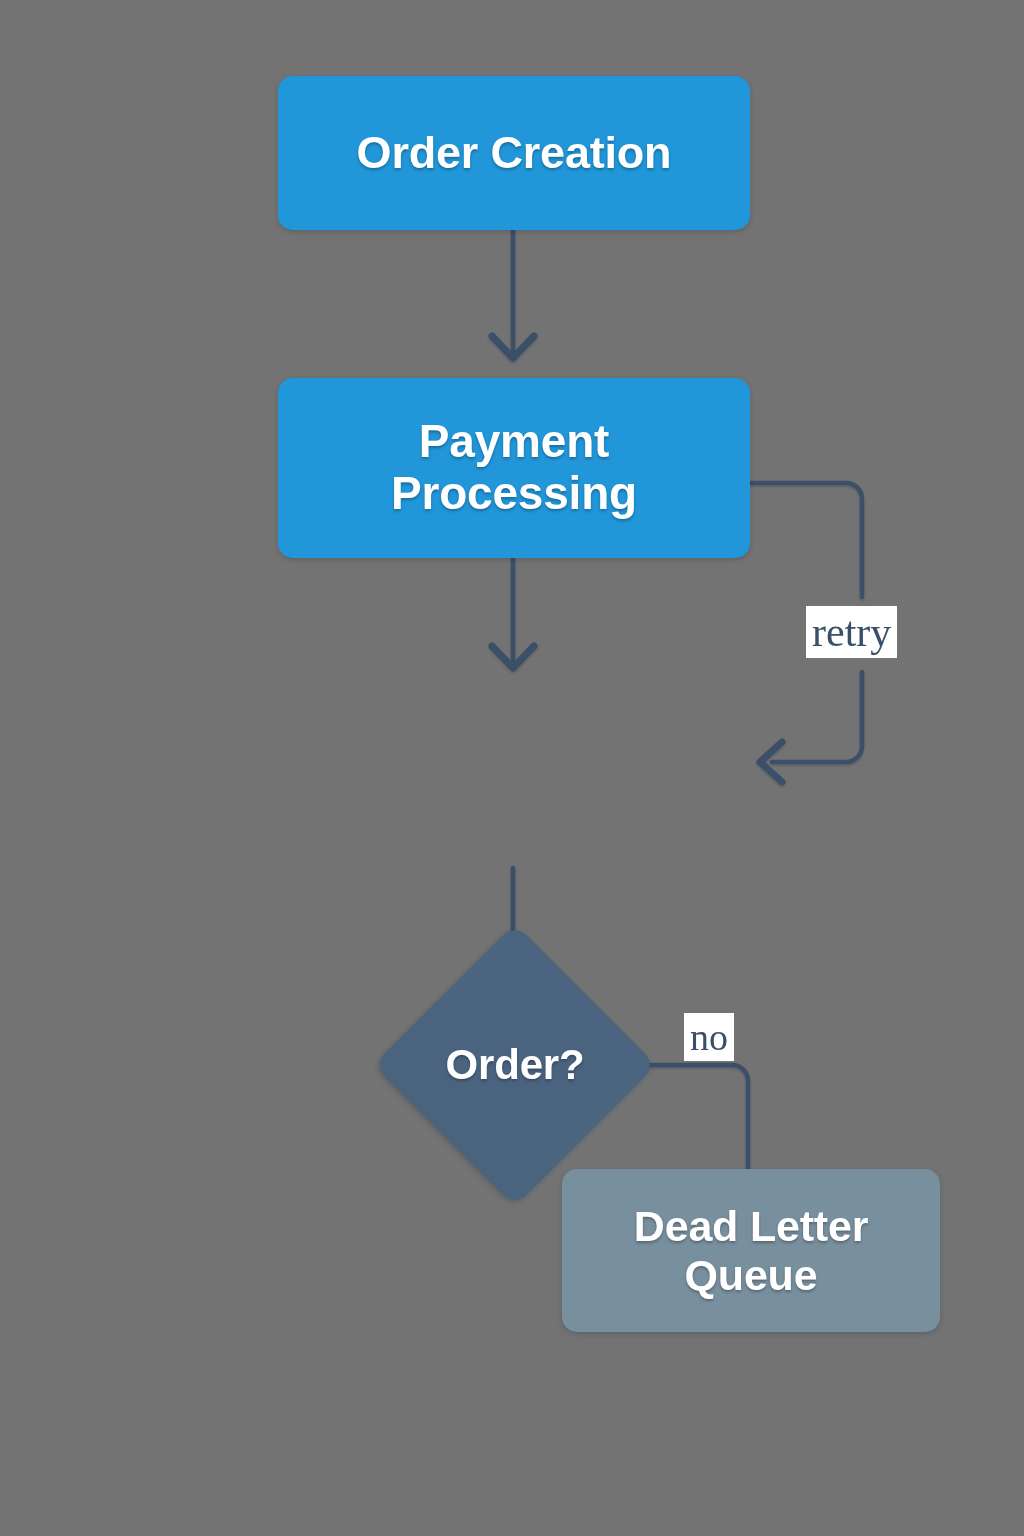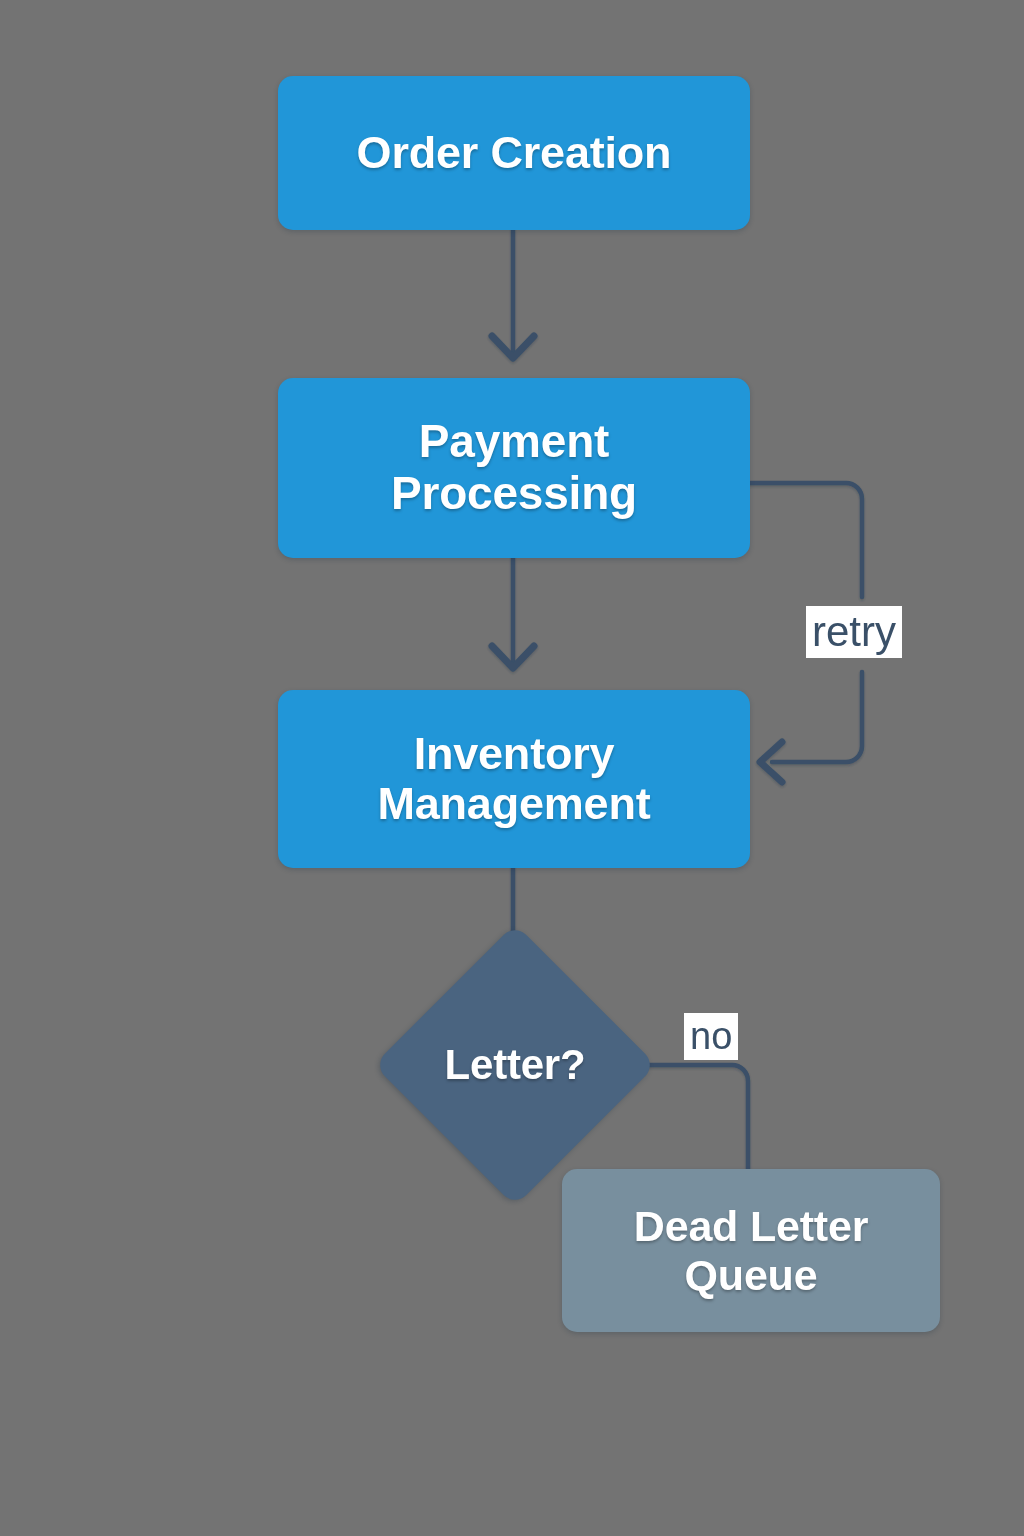--- a/index.html
+++ b/index.html
@@ -126,20 +126,21 @@
 
   
   .edge-label {
     position: absolute;
     color: #3a5068;
     font-weight: normal;
     z-index: 4;
     background: #ffffff;
     text-shadow: 0 1px 2px rgba(255,255,255,0.9);
     white-space: nowrap;
+    font-family: Liberation Serif, serif;
   }
   #edge-label-retry {
     left: 806px;
     top: 606px;
     font-size: 42px;
     padding: 2px 6px;
   }
   #edge-label-no {
     left: 684px;
     top: 1013px;
@@ -196,28 +197,24 @@
 
   <div class="node process" id="node-order-creation">
     <span class="node-label">Order Creation</span>
   </div>
 
   <div class="node process" id="node-payment-processing">
     <span class="node-label">Payment
 Processing</span>
   </div>
 
-  <div class="node process" id="node-inventory-management">
-    <span class="node-label">Inventory
-Management</span>
-  </div>
 
   <div class="node" id="node-retry-decision">
     <div class="diamond-shape"></div>
-    <span class="node-label">Letter?</span>
+    <span class="node-label">Order?</span>
   </div>
 
   <div class="node process" id="node-dead-letter-queue">
     <span class="node-label">Dead Letter
 Queue</span>
   </div>
 
   <div class="edge-label" id="edge-label-retry">retry</div>
 
   <div class="edge-label" id="edge-label-no">no</div>

